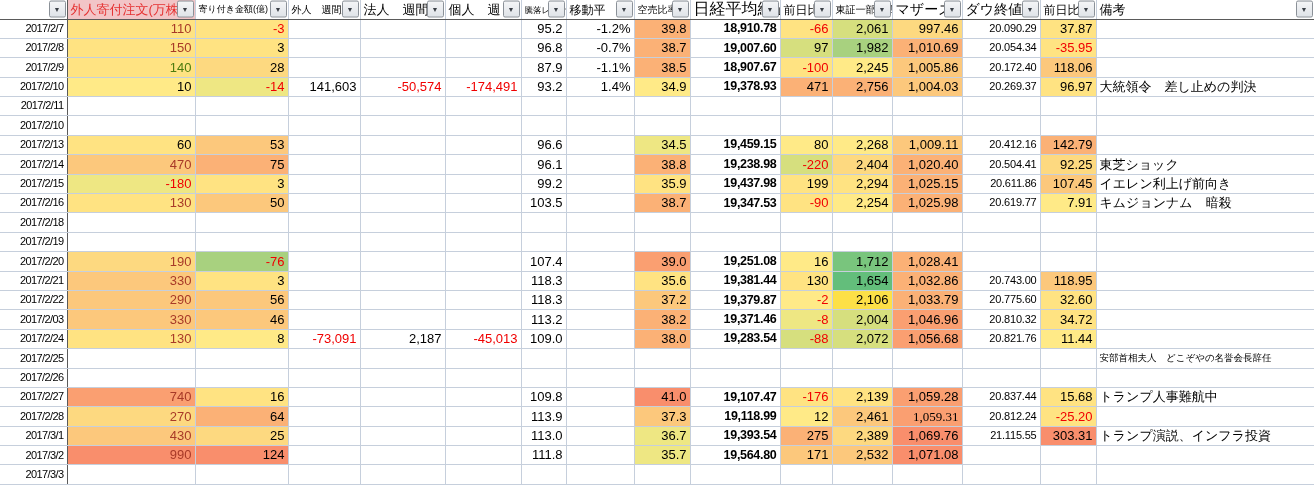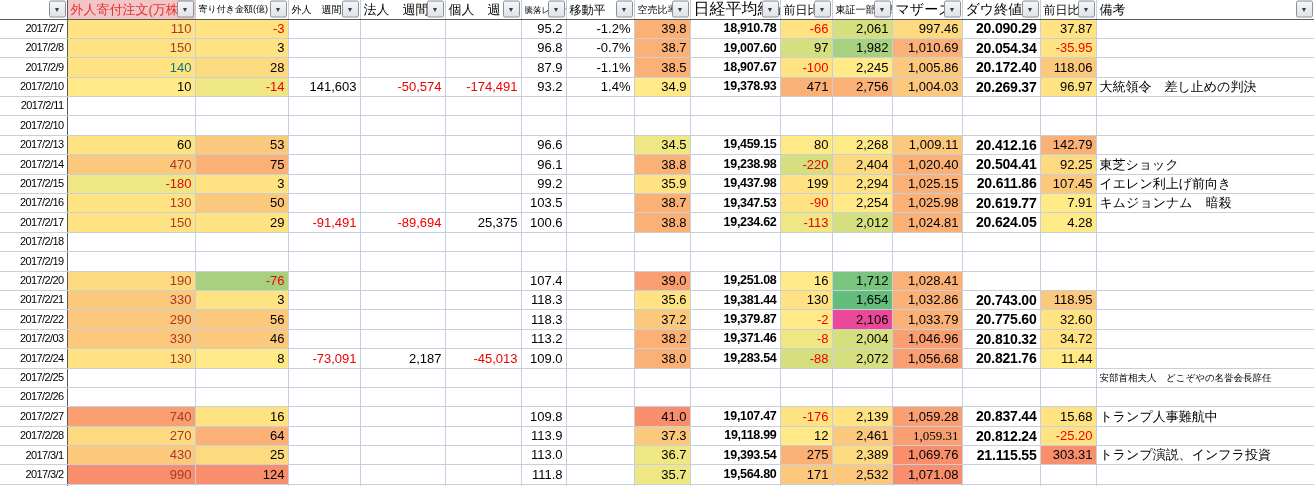--- a/index.html
+++ b/index.html
@@ -36,21 +36,21 @@
   .grid td.num{text-align:right;}
   .grid td.date{
     font-size:11px;
     letter-spacing:-0.6px;
     text-align:right;
     padding-right:3px;
     border-right:1.5px solid #5a5a5a;
   }
   .grid th.datehead{border-right:1.5px solid #5a5a5a;}
   .grid td.nikkei{font-weight:bold;font-size:12.5px;letter-spacing:-0.3px;}
-  .grid td.dow{font-weight:bold;font-size:14px;letter-spacing:-0.2px;}
+  .grid td.dow{font-weight:normal;font-size:11px;letter-spacing:-0.2px;}
   .grid td.remark{text-align:left;overflow:visible;}
   .dd{
     position:absolute;right:1px;top:50%;
     transform:translateY(-50%);
     width:15px;height:15px;
     background:linear-gradient(#f4f5f7,#dfe3e8);
     border:1px solid #8b9198;
     border-radius:2px;
     display:flex;align-items:center;justify-content:center;
     font-size:7px;color:#3a3f46;
@@ -133,21 +133,21 @@
           <td class="num nikkei">19,007.60</td>
           <td class="num" style="background: rgb(214, 223, 126);">97</td>
           <td class="num" style="background: rgb(168, 209, 127);">1,982</td>
           <td class="num" style="background: rgb(251, 177, 118);">1,010.69</td>
           <td class="num dow">20.054.34</td>
           <td class="num" style="background: rgb(255, 227, 130); color: rgb(240, 0, 0);">-35.95</td>
           <td class="remark"></td>
         </tr>
         <tr>
           <td class="date">2017/2/9</td>
-          <td class="num" style="background: rgb(255, 227, 130); color: #0f766e;">140</td>
+          <td class="num" style="background: rgb(255, 227, 130); color: #4d7c0f;">140</td>
           <td class="num" style="background: rgb(253, 217, 128);">28</td>
           <td class="num"></td>
           <td class="num"></td>
           <td class="num"></td>
           <td class="num">87.9</td>
           <td class="num">-1.1%</td>
           <td class="num" style="background: rgb(251, 177, 118);">38.5</td>
           <td class="num nikkei">18,907.67</td>
           <td class="num" style="background: rgb(255, 227, 130); color: rgb(240, 0, 0);">-100</td>
           <td class="num" style="background: rgb(255, 234, 135);">2,245</td>
@@ -276,38 +276,20 @@
           <td class="num" style="background: rgb(251, 177, 118);">38.7</td>
           <td class="num nikkei">19,347.53</td>
           <td class="num" style="background: rgb(255, 227, 130); color: rgb(240, 0, 0);">-90</td>
           <td class="num" style="background: rgb(255, 234, 135);">2,254</td>
           <td class="num" style="background: rgb(251, 177, 118);">1,025.98</td>
           <td class="num dow">20.619.77</td>
           <td class="num" style="background: rgb(255, 234, 135);">7.91</td>
           <td class="remark">キムジョンナム　暗殺</td>
         </tr>
         <tr>
-          <td class="date">2017/2/17</td>
-          <td class="num" style="background: rgb(255, 227, 130); color: rgb(168, 58, 40);">150</td>
-          <td class="num" style="background: rgb(255, 227, 130);">29</td>
-          <td class="num" style="color: rgb(240, 0, 0);">-91,491</td>
-          <td class="num" style="color: rgb(240, 0, 0);">-89,694</td>
-          <td class="num">25,375</td>
-          <td class="num">100.6</td>
-          <td class="num"></td>
-          <td class="num" style="background: rgb(251, 177, 118);">38.8</td>
-          <td class="num nikkei">19,234.62</td>
-          <td class="num" style="background: rgb(238, 231, 131); color: rgb(240, 0, 0);">-113</td>
-          <td class="num" style="background: rgb(214, 223, 126);">2,012</td>
-          <td class="num" style="background: rgb(251, 177, 118);">1,024.81</td>
-          <td class="num dow">20.624.05</td>
-          <td class="num" style="background: rgb(255, 234, 135);">4.28</td>
-          <td class="remark"></td>
-        </tr>
-        <tr>
           <td class="date">2017/2/18</td>
           <td class="num"></td>
           <td class="num"></td>
           <td class="num"></td>
           <td class="num"></td>
           <td class="num"></td>
           <td class="num"></td>
           <td class="num"></td>
           <td class="num"></td>
           <td class="num nikkei"></td>
@@ -377,21 +359,21 @@
           <td class="num" style="background: rgb(252, 200, 124); color: rgb(168, 58, 40);">290</td>
           <td class="num" style="background: rgb(252, 200, 124);">56</td>
           <td class="num"></td>
           <td class="num"></td>
           <td class="num"></td>
           <td class="num">118.3</td>
           <td class="num"></td>
           <td class="num" style="background: rgb(252, 200, 124);">37.2</td>
           <td class="num nikkei">19,379.87</td>
           <td class="num" style="background: rgb(255, 234, 135); color: rgb(240, 0, 0);">-2</td>
-          <td class="num" style="background: #ec4899; padding-left: 8px;">2,106</td>
+          <td class="num" style="background: #fde047; padding-left: 8px;">2,106</td>
           <td class="num" style="background: rgb(251, 177, 118);">1,033.79</td>
           <td class="num dow">20.775.60</td>
           <td class="num" style="background: rgb(255, 227, 130);">32.60</td>
           <td class="remark"></td>
         </tr>
         <tr>
           <td class="date">2017/2/03</td>
           <td class="num" style="background: rgb(252, 200, 124); color: rgb(168, 58, 40);">330</td>
           <td class="num" style="background: rgb(252, 200, 124);">46</td>
           <td class="num"></td>

